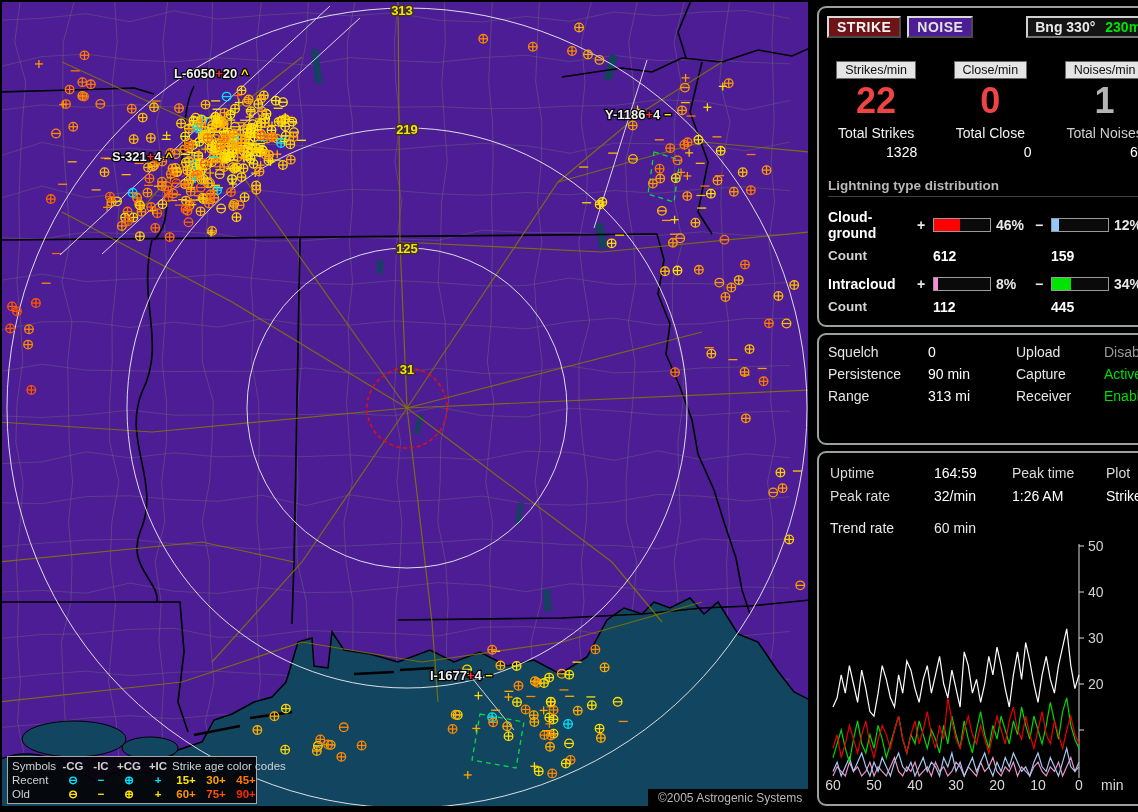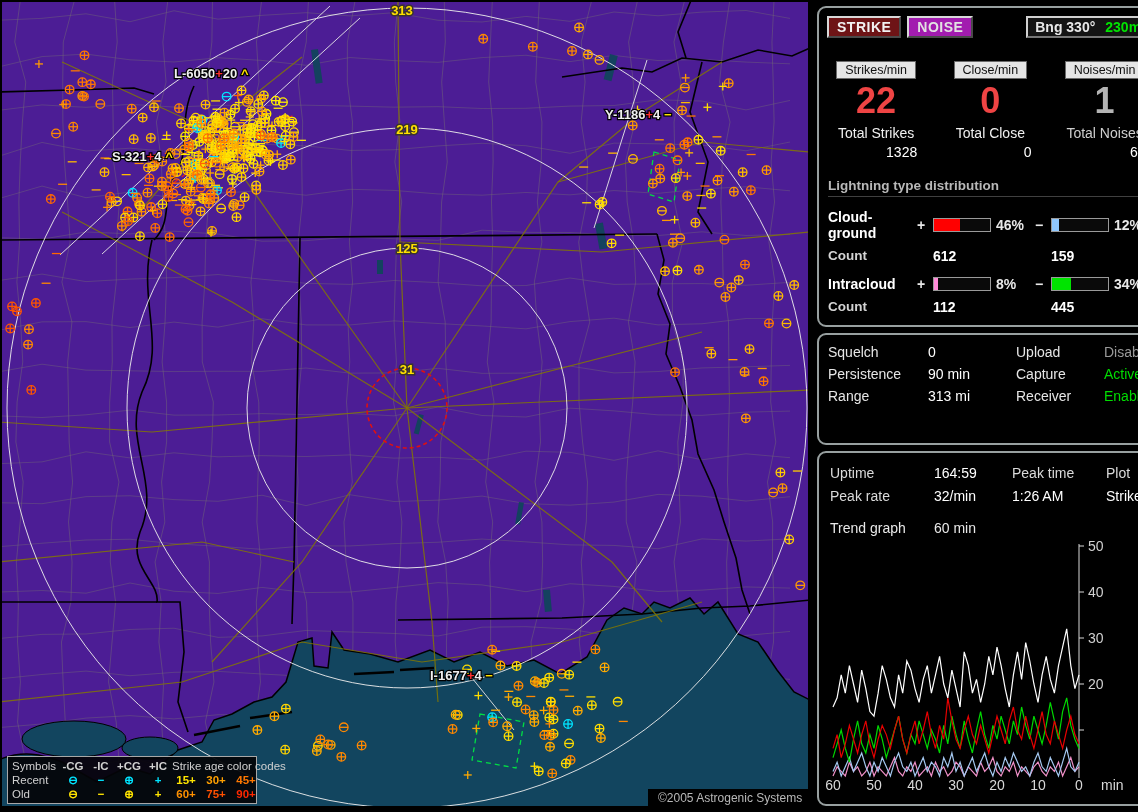--- a/index.html
+++ b/index.html
@@ -20,21 +20,21 @@
   
   .panel{position:absolute;left:817px;width:347px;background:#000;border:2px solid #98a0a0;
          border-radius:9px;box-sizing:border-box;}
   #panel-top{top:6px;height:321px;}
   #panel-status{top:333px;height:112px;}
   #panel-session{top:451px;height:355px;}
   .btn-row{display:flex;align-items:center;margin:8px 8px 0 8px;}
   .btn{font-weight:bold;font-size:14px;padding:1px 8px;letter-spacing:.5px;cursor:pointer;
        border:2px solid;border-color:#d8d8d8 #4a4a4a #4a4a4a #d8d8d8;}
   .btn-strike{background:#6e1416;color:#f2f2f2;}
-  .btn-noise{background:#a21caf;color:#e2e2e2;margin-left:6px;}
+  .btn-noise{background:#4c1d95;color:#e2e2e2;margin-left:6px;}
   .bng-box{margin-left:auto;border:2px solid;border-color:#d0d0d0 #777 #777 #d0d0d0;background:#141414;
            padding:1px 7px;font-weight:bold;font-size:14px;white-space:nowrap;}
   .bng-val{color:#00e400;margin-left:10px;}
   .stats{display:flex;margin-top:22px;}
   .stat{width:33.3%;text-align:center;}
   .chip{display:inline-block;background:#e5e5e5;color:#111;font-size:12.5px;padding:1px 8px;
         border:1px solid #6a6a6a;}
   .big{font-size:36px;font-weight:bold;color:#ef4444;line-height:44px;}
   .stat:nth-child(3) .big{color:#b4b4b4;}
   .total-l{font-size:14px;color:#f0f0f0;margin-top:2px;}
@@ -2723,21 +2723,21 @@
     <span class="val">164:59</span>
     <span class="lab">Peak time</span>
     <span class="lab">Plot</span>
 
     <span class="lab">Peak rate</span>
     <span class="val">32/min</span>
     <span class="val">1:26 AM</span>
     <span class="val">Strike</span>
   </div>
   <div class="trend-row">
-    <span class="lab">Trend graph</span>
+    <span class="lab">Trend rate</span>
     <span class="val">60 min</span>
   </div>
   <svg id="trend" width="300" height="252" viewBox="0 0 300 252">
       <rect x="0" y="0" width="300" height="252" fill="#000"></rect>
       <line x1="254" y1="4" x2="254" y2="238" stroke="#d8d8d8" stroke-width="1"></line>
       <line x1="254" y1="190" x2="259" y2="190" stroke="#d8d8d8" stroke-width="1"></line>
       <line x1="254" y1="144" x2="259" y2="144" stroke="#d8d8d8" stroke-width="1"></line>
       <text x="263" y="149" fill="#d0d0d0" font-size="14" font-family="&quot;Liberation Sans&quot;,sans-serif">20</text>
       <line x1="254" y1="98" x2="259" y2="98" stroke="#d8d8d8" stroke-width="1"></line>
       <text x="263" y="103" fill="#d0d0d0" font-size="14" font-family="&quot;Liberation Sans&quot;,sans-serif">30</text>

